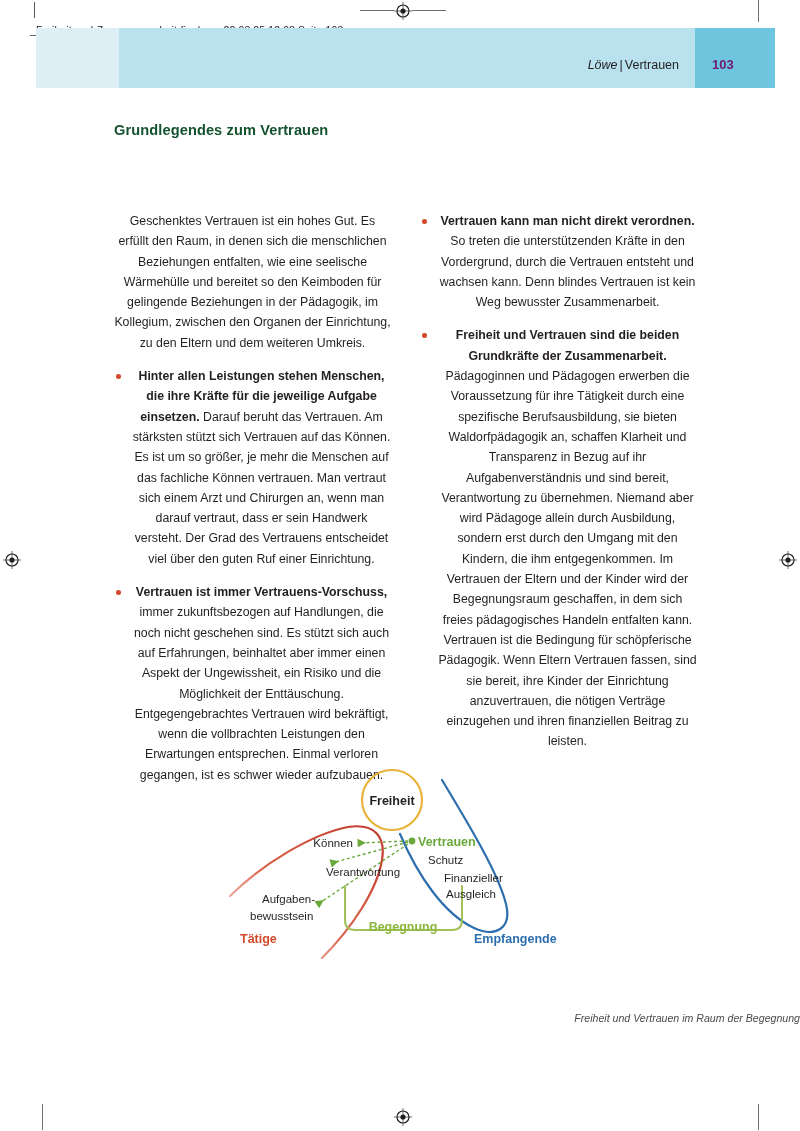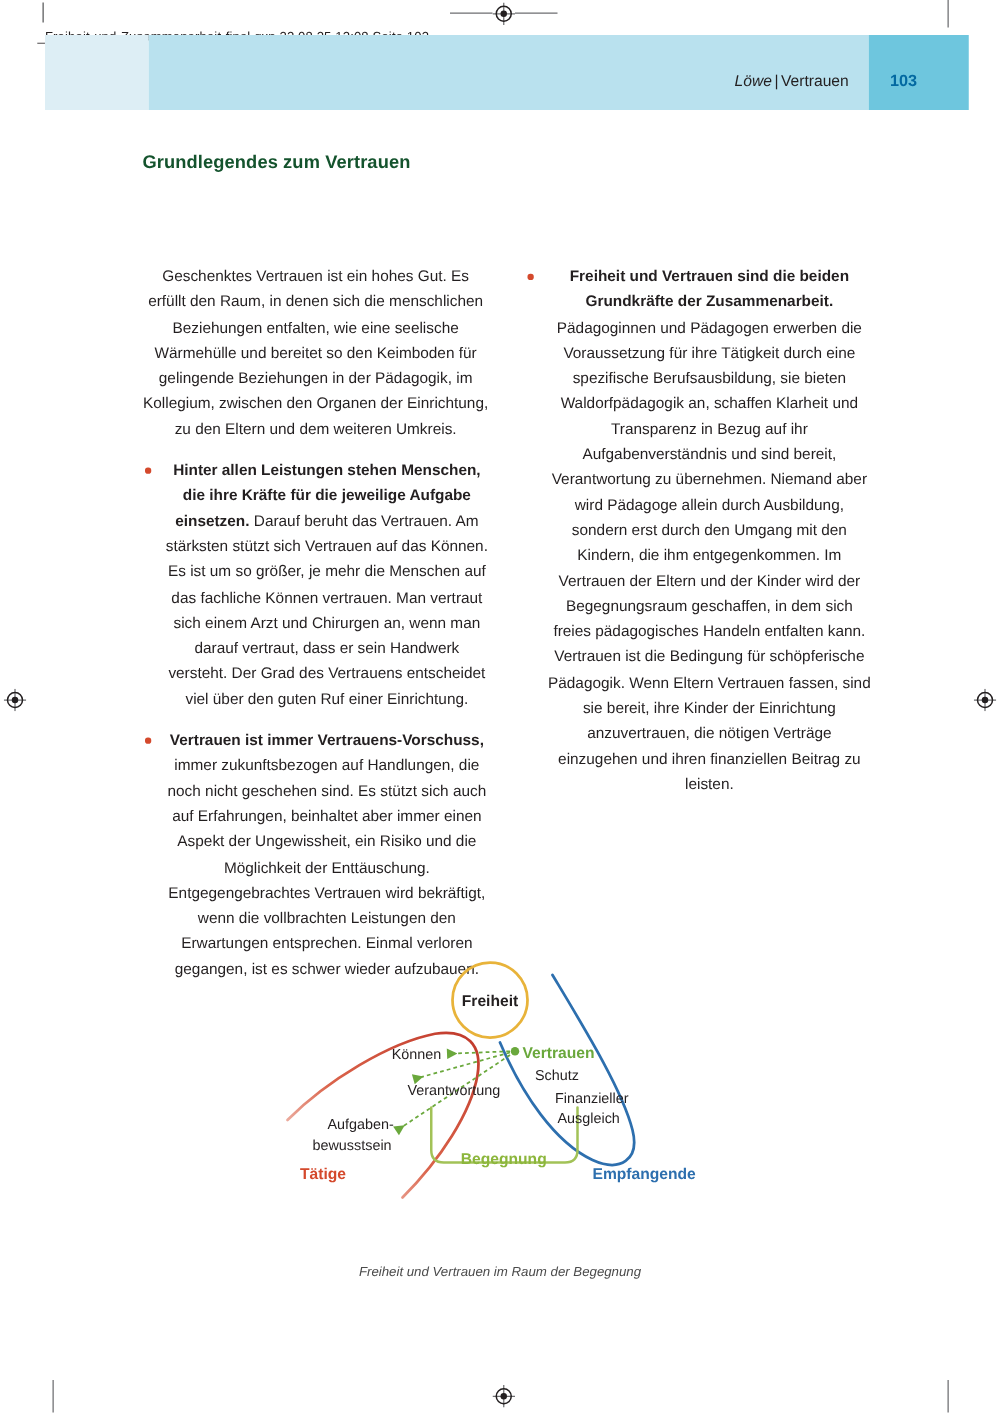--- a/index.html
+++ b/index.html
@@ -87,21 +87,21 @@
     white-space: nowrap;
   }
   .running-head .author { font-style: italic; }
   .running-head .sep { padding: 0 2px; }
   .folio {
     position: absolute;
     left: 676px;
     top: 29px;
     font-size: 13px;
     font-weight: bold;
-    color: #0369a1;
+    color: #701a75;
     text-align: center;
   }
 
   
   .section-title {
     position: absolute;
     left: 114px;
     top: 112px;
     font-size: 14.6px;
     font-weight: bold;
@@ -154,21 +154,21 @@
     top: 768px;
     width: 340px;
     height: 200px;
   }
   .figure svg { display: block; }
   .fig-caption {
     position: absolute;
     left: 0;
     top: 1012px;
     width: 800px;
-    text-align: center;
+    text-align: right;
     font-size: 10.6px;
     font-style: italic;
     color: #4a4a4a;
   }
 </style>
 </head>
 <body>
 
 <div class="slug-bar"></div>
 <div class="slug-line">_Freiheit-und-Zusammenarbeit-final.qxp  22.08.25  12:08  Seite 103</div>
@@ -227,20 +227,21 @@
 <div class="col col-left">
   <p class="para">Geschenktes Vertrauen ist ein hohes Gut. Es erfüllt den Raum, in denen sich die menschlichen Beziehungen entfalten, wie eine seelische Wärmehülle und bereitet so den Keimboden für gelingende Beziehungen in der Pädagogik, im Kollegium, zwischen den Organen der Einrichtung, zu den Eltern und dem weiteren Umkreis.</p>
   <ul class="bullets">
     <li><span class="lead">Hinter allen Leistungen stehen Menschen, die ihre Kräfte für die jeweilige Aufgabe einsetzen.</span><span> Darauf beruht das Vertrauen. Am stärksten stützt sich Vertrauen auf das Können. Es ist um so größer, je mehr die Menschen auf das fachliche Können vertrauen. Man vertraut sich einem Arzt und Chirurgen an, wenn man darauf vertraut, dass er sein Handwerk versteht. Der Grad des Vertrauens entscheidet viel über den guten Ruf einer Einrichtung.</span></li>
     <li><span class="lead">Vertrauen ist immer Vertrauens-Vorschuss,</span><span> immer zukunftsbezogen auf Handlungen, die noch nicht geschehen sind. Es stützt sich auch auf Erfahrungen, beinhaltet aber immer einen Aspekt der Ungewissheit, ein Risiko und die Möglichkeit der Enttäuschung. Entgegengebrachtes Vertrauen wird bekräftigt, wenn die vollbrachten Leistungen den Erwartungen entsprechen. Einmal verloren gegangen, ist es schwer wieder aufzubauen.</span></li>
   </ul>
 </div>
 
 <div class="col col-right">
   <ul class="bullets" style="margin-top:-13px;">
+    <li><span class="lead">Vertrauen kann man nicht direkt verordnen.</span><span> So treten die unterstützenden Kräfte in den Vordergrund, durch die Vertrauen entsteht und wachsen kann. Denn blindes Vertrauen ist kein Weg bewusster Zusammenarbeit.</span></li>
     <li><span class="lead">Freiheit und Vertrauen sind die beiden Grundkräfte der Zusammenarbeit.</span><span> Pädagoginnen und Pädagogen erwerben die Voraussetzung für ihre Tätigkeit durch eine spezifische Berufsausbildung, sie bieten Waldorfpädagogik an, schaffen Klarheit und Transparenz in Bezug auf ihr Aufgabenverständnis und sind bereit, Verantwortung zu übernehmen. Niemand aber wird Pädagoge allein durch Ausbildung, sondern erst durch den Umgang mit den Kindern, die ihm entgegenkommen. Im Vertrauen der Eltern und der Kinder wird der Begegnungsraum geschaffen, in dem sich freies pädagogisches Handeln entfalten kann. Vertrauen ist die Bedingung für schöpferische Pädagogik. Wenn Eltern Vertrauen fassen, sind sie bereit, ihre Kinder der Einrichtung anzuvertrauen, die nötigen Verträge einzugehen und ihren finanziellen Beitrag zu leisten.</span></li>
   </ul>
 </div>
 
 <div class="figure">
   <svg width="340" height="200" viewBox="0 0 340 200">
     <defs>
       <linearGradient id="redfade" x1="0" y1="1" x2="1" y2="0">
         <stop offset="0%" stop-color="#d4492c" stop-opacity="0.05"></stop>
         <stop offset="45%" stop-color="#d4492c" stop-opacity="0.85"></stop>

